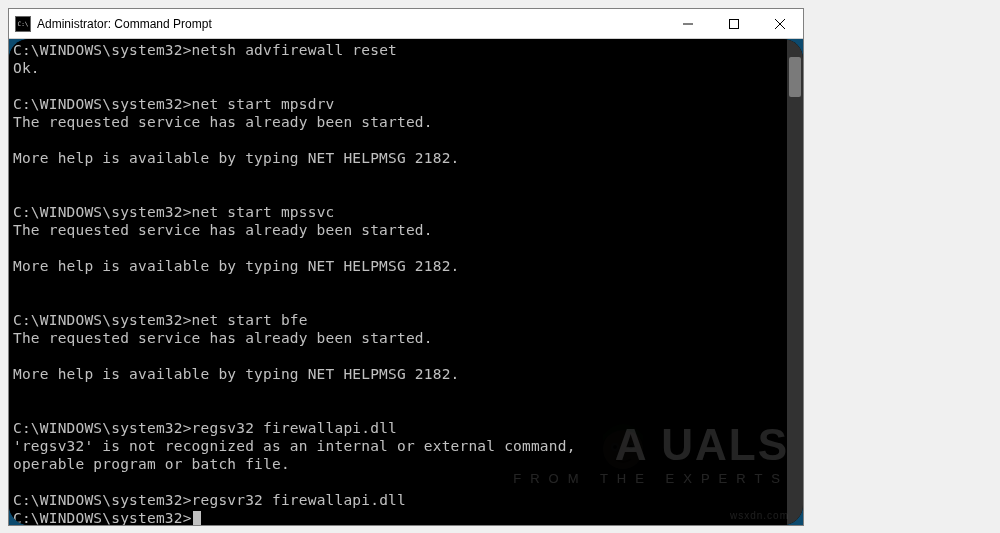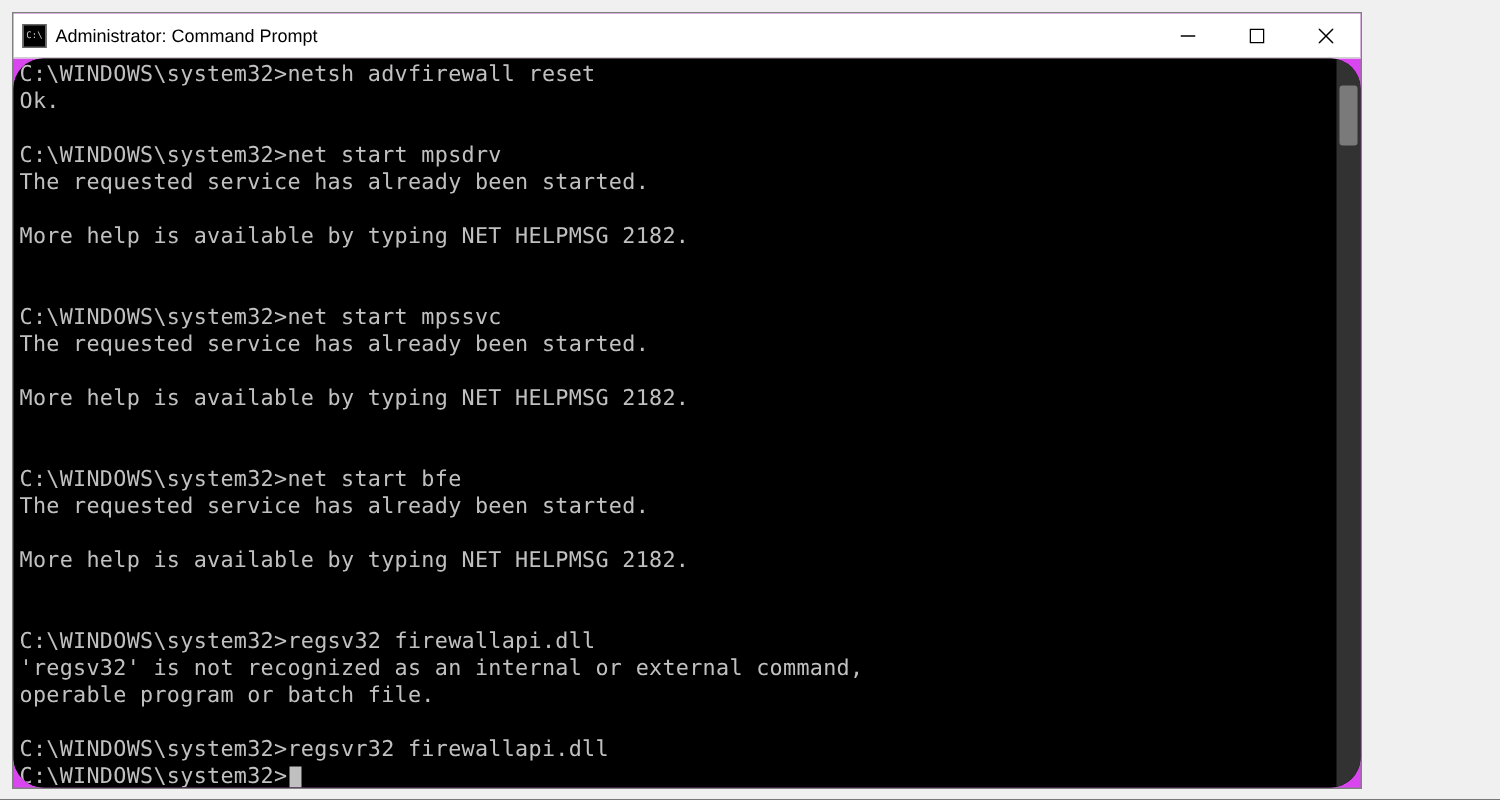--- a/index.html
+++ b/index.html
@@ -9,23 +9,23 @@
       background: #f0f0f0;
       font-family: "Segoe UI", Tahoma, sans-serif;
       font-size: 12px;
       position: relative;
       overflow: hidden;
     }
     .window {
       position: absolute;
       left: 8px;
       top: 8px;
-      width: 900px;
+      width: 796px;
       height: 518px;
-      background: #d946ef;
+      background: #0c4a6e;
       border: 1px solid #808080;
       display: flex;
       flex-direction: column;
     }
     .titlebar {
       height: 30px;
       background: #fff;
       display: flex;
       align-items: center;
       border-bottom: 1px solid #d0d0d0;
@@ -200,15 +200,29 @@
 'regsv32' is not recognized as an internal or external command,
 operable program or batch file.
 
 <span class="prompt">C:\WINDOWS\system32&gt;</span>regsvr32 firewallapi.dll
 <span class="prompt">C:\WINDOWS\system32&gt;</span><span class="cursor"></span>
 </div>
     <div class="scrollbar">
       <div class="scrollbar-thumb"></div>
     </div>
 
+    <div class="watermark">
+      <svg class="watermark-face" viewBox="0 0 60 60">
+        <circle cx="30" cy="34" r="20" fill="#e8c9a0"></circle>
+        <path d="M10 26 Q30 4 50 26 L50 20 Q30 -2 10 20 Z" fill="#2e7d32"></path>
+        <circle cx="22" cy="32" r="4" fill="#fff"></circle>
+          <circle cx="22" cy="32" r="2" fill="#333"></circle>
+        <circle cx="38" cy="32" r="4" fill="#fff"></circle>
+          <circle cx="38" cy="32" r="2" fill="#333"></circle>
+        <path d="M22 44 Q30 50 38 44" stroke="#8a5a2a" stroke-width="2" fill="none"></path>
+      </svg>
+      <div class="brand">A   UALS</div>
+      <div class="tag">FROM THE EXPERTS</div>
+      <div class="source">wsxdn.com</div>
+    </div>
   </div>
 
 </div>
 
 </body></html>

